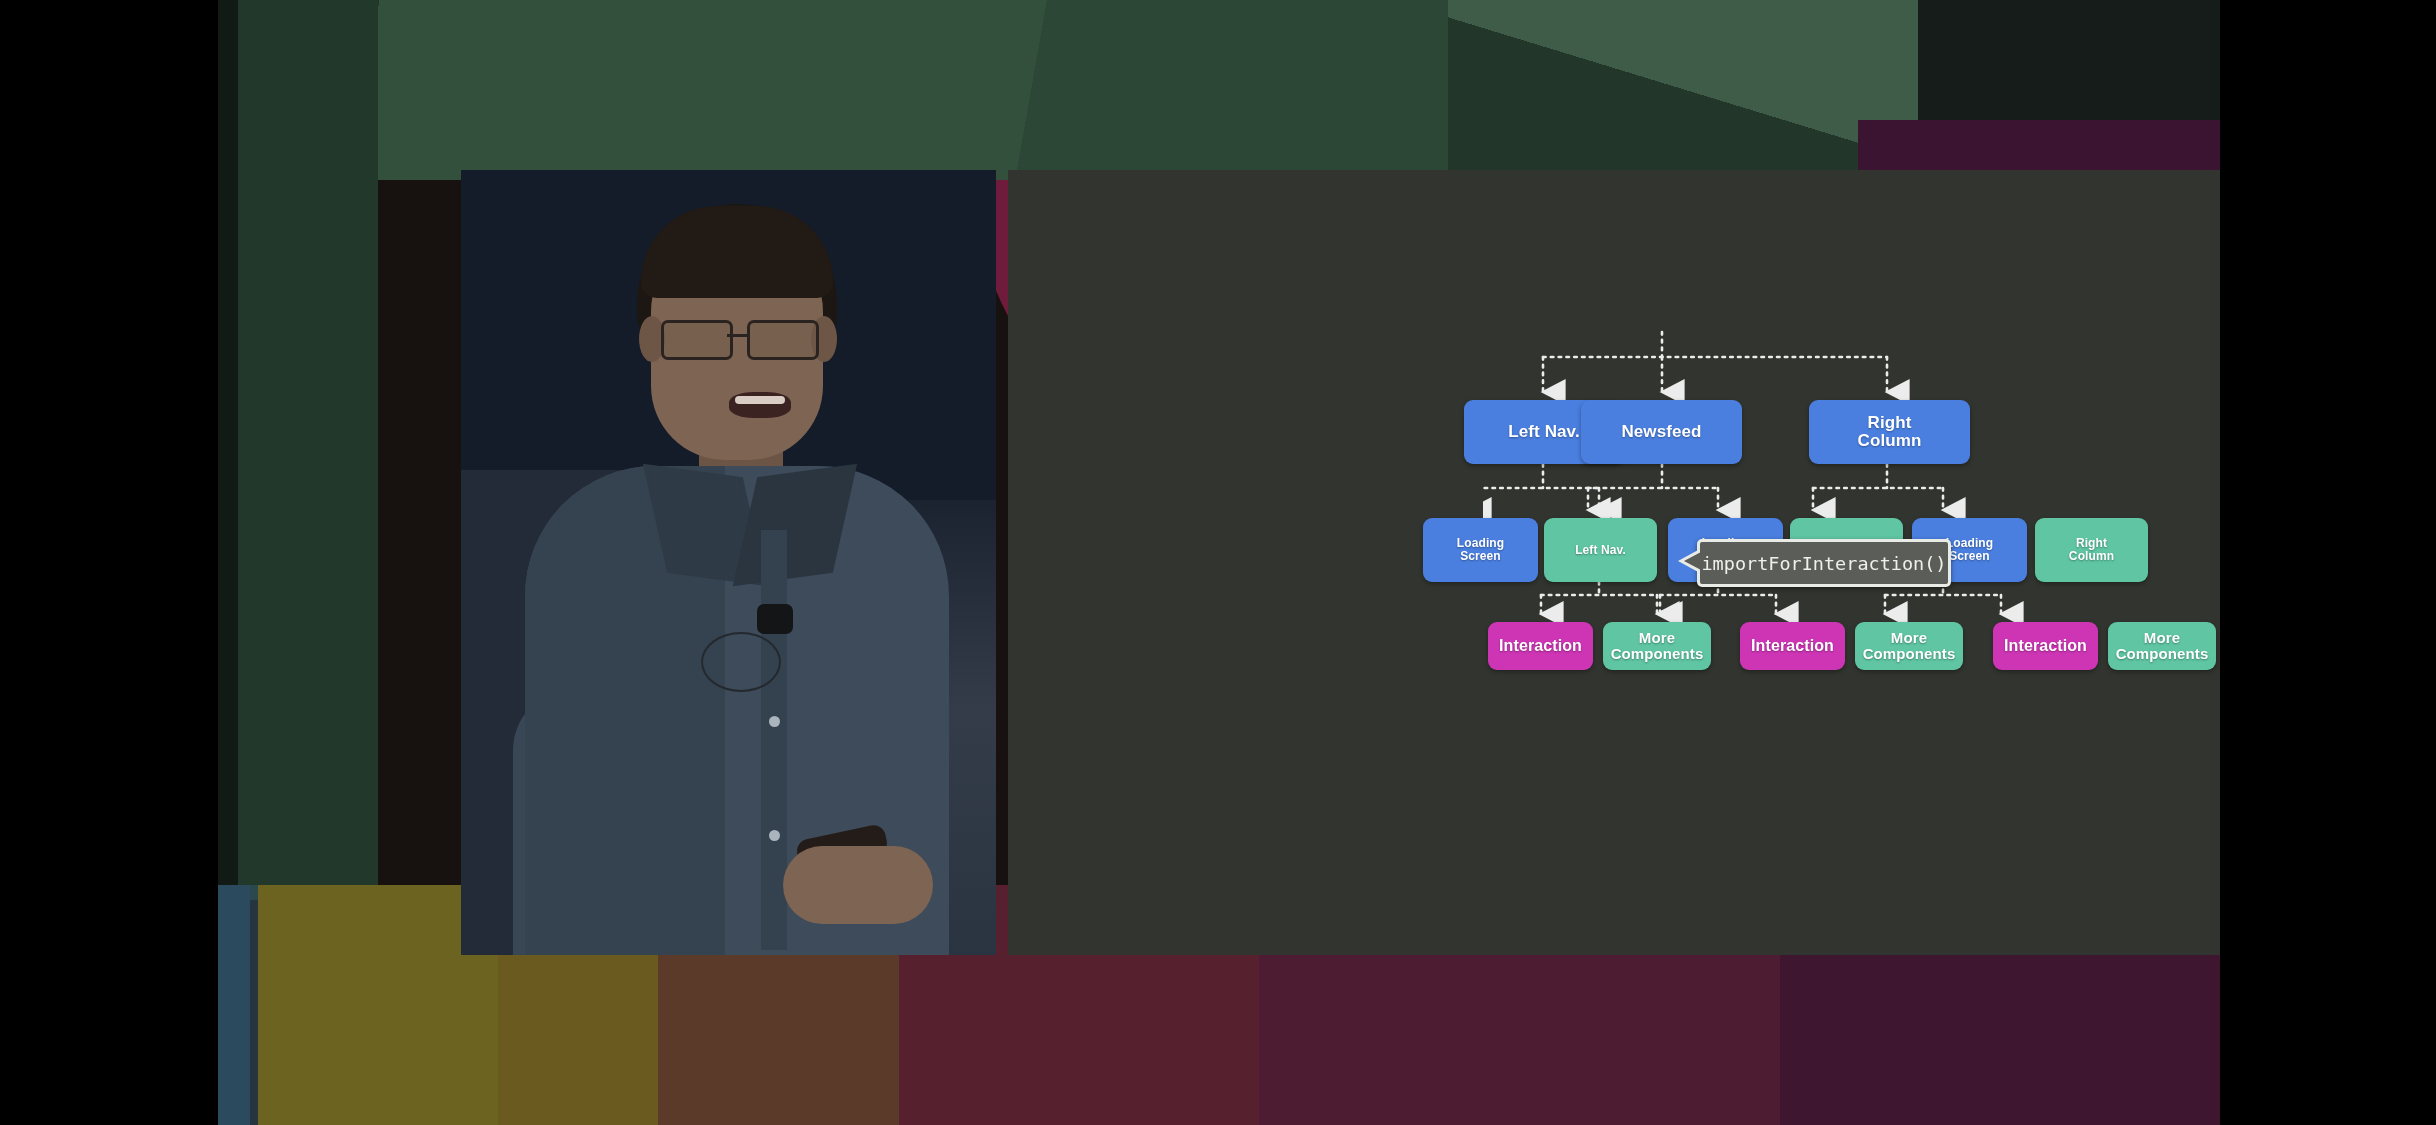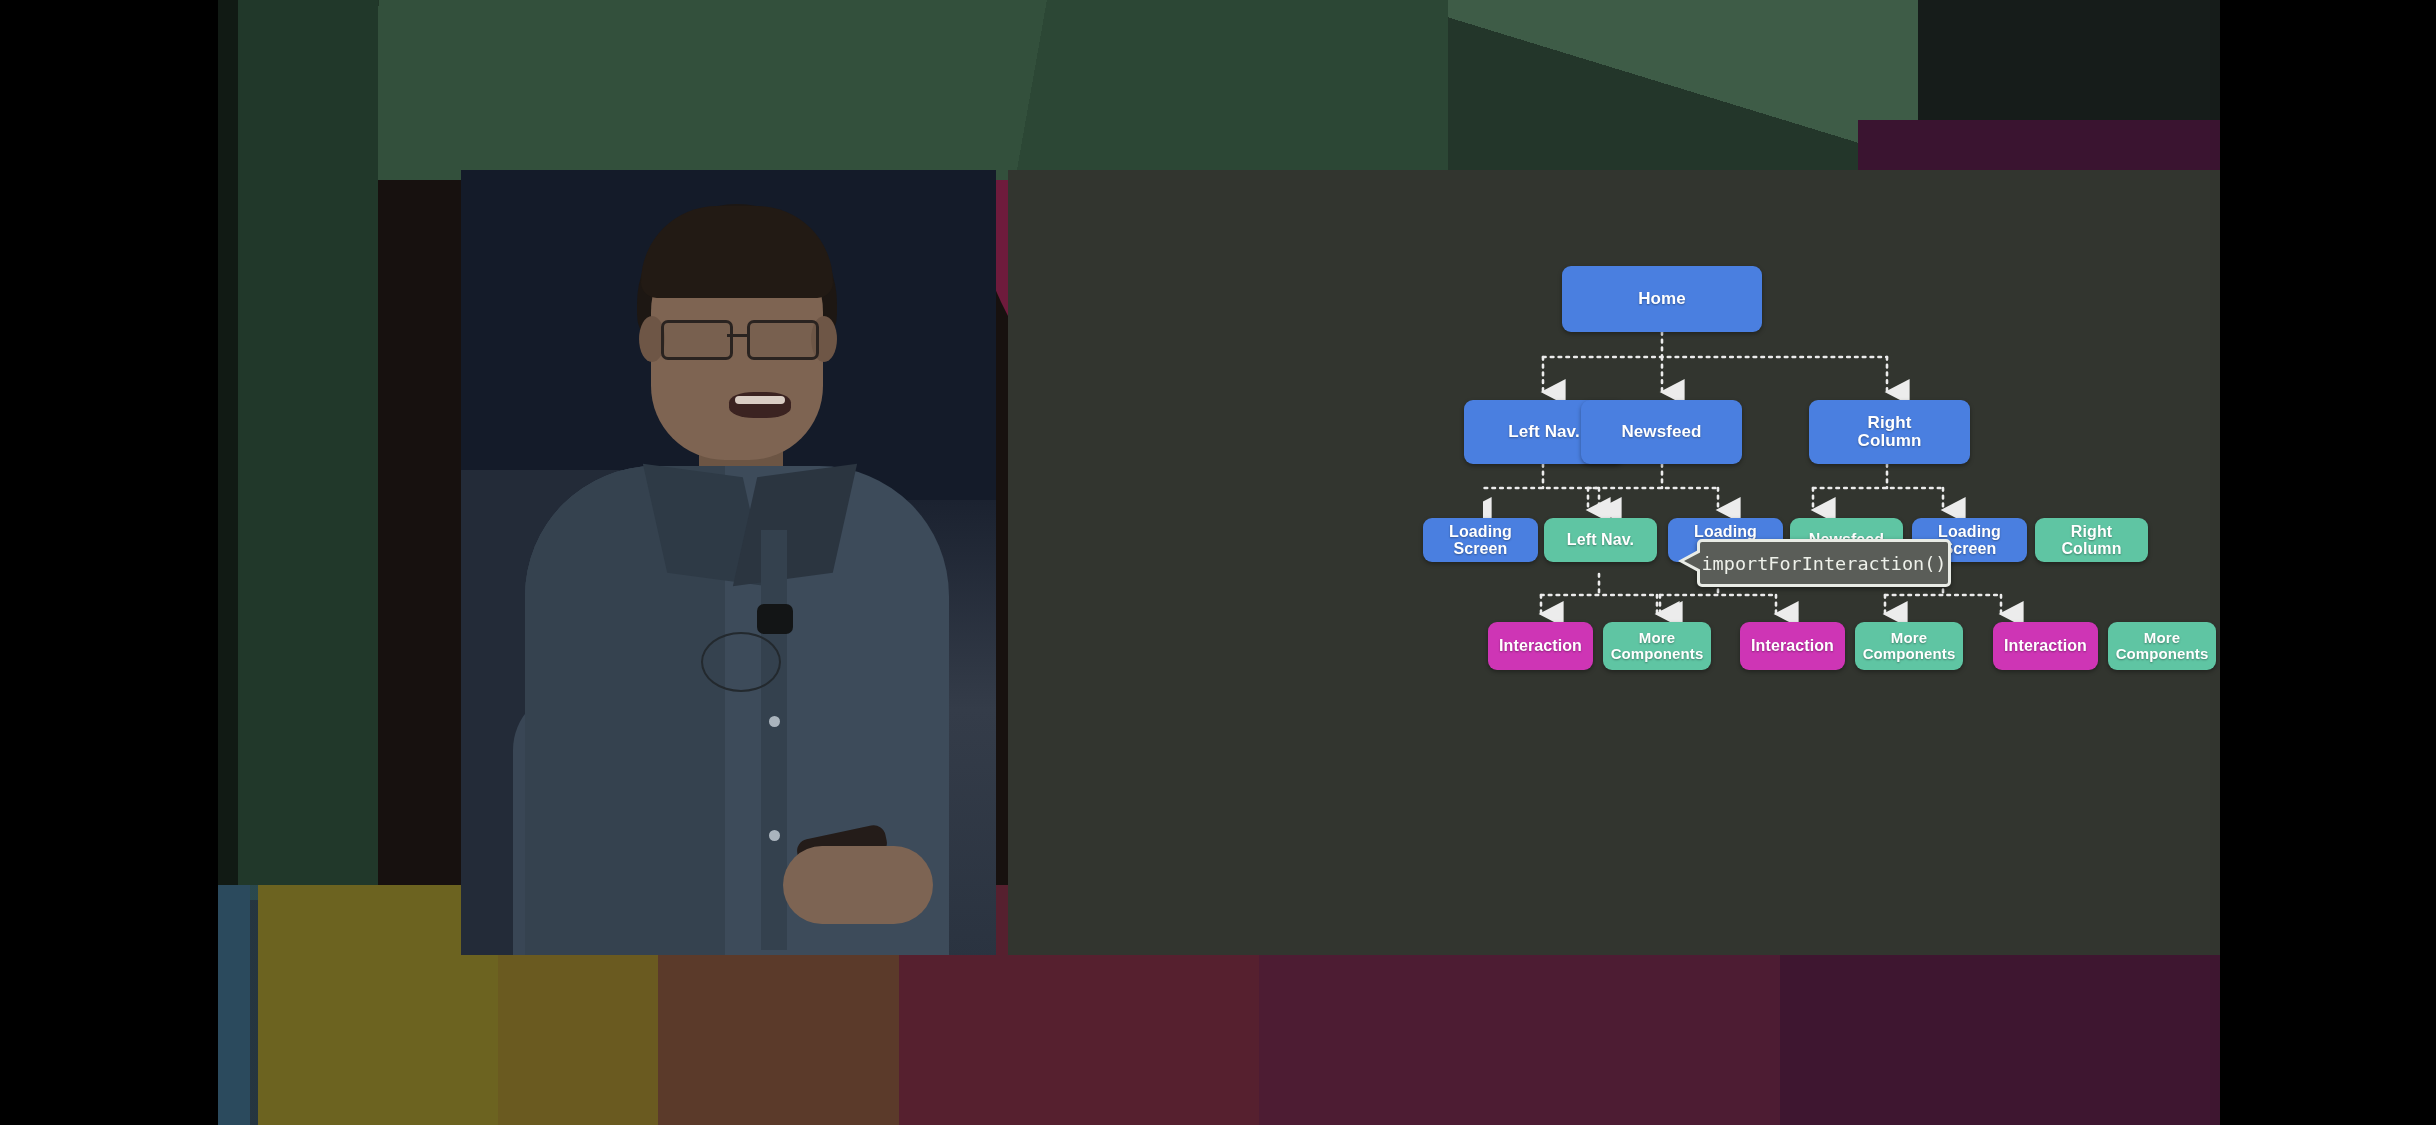--- a/index.html
+++ b/index.html
@@ -96,21 +96,21 @@
     font-family:"Liberation Sans",sans-serif;font-weight:700;
     line-height:1.07;letter-spacing:.1px;
     text-shadow:0 1px 2px rgba(0,0,0,.35);
     box-shadow:0 2px 4px rgba(0,0,0,.35);}
   .node.blue{background:#4a7fe0;}
   .node.green{background:#5fc5a3;}
   .node.pink{background:#ce35b5;}
 
   .node.n-home{left:79px;top:26px;width:200px;height:66px;font-size:17px;}
   .node.r2{top:160px;height:64px;font-size:17px;}
-  .node.r3{top:278px;height:44px;font-size:16px;}
+  .node.r3{top:278px;height:64px;font-size:12px;}
   .node.r4{top:382px;height:48px;font-size:16px;}
 
   
   #callout{position:absolute;left:170px;top:299px;width:248px;height:42px;
     background:#5a5d58;border:3px solid #e9ece6;border-radius:5px;
     display:flex;align-items:center;justify-content:center;
     color:#eef1ea;font-family:"DejaVu Sans Mono",monospace;font-size:18.5px;
     letter-spacing:0;box-shadow:0 2px 5px rgba(0,0,0,.45);z-index:9;margin-left:44px;}
   #callout-beak{position:absolute;left:-22px;top:7px;width:0;height:0;
     border-top:12px solid transparent;border-bottom:12px solid transparent;
@@ -208,21 +208,20 @@
           <path d="M177 355 L293 355"></path>
           <path d="M177 355 L177 374" marker-end="url(#ah)"></path>
           <path d="M293 355 L293 374" marker-end="url(#ah)"></path>
 
           <path d="M460 334 L460 355"></path>
           <path d="M402 355 L518 355"></path>
           <path d="M402 355 L402 374" marker-end="url(#ah)"></path>
           <path d="M518 355 L518 374" marker-end="url(#ah)"></path>
         </g>
       </svg>
-          <div class="node blue n-home">Home</div>
           <div class="node blue r2" style="left:-19px;width:160px">Left Nav.</div>
           <div class="node blue r2" style="left:98px;width:161px">Newsfeed</div>
           <div class="node blue r2" style="left:326px;width:161px;white-space:pre-line">Right
 Column</div>
           <div class="node blue r3" style="left:-60px;width:115px;white-space:pre-line">Loading
 Screen</div>
           <div class="node green r3" style="left:61px;width:113px">Left Nav.</div>
           <div class="node blue r3" style="left:185px;width:115px;white-space:pre-line">Loading
 Screen</div>
           <div class="node green r3" style="left:307px;width:113px">Newsfeed</div>

